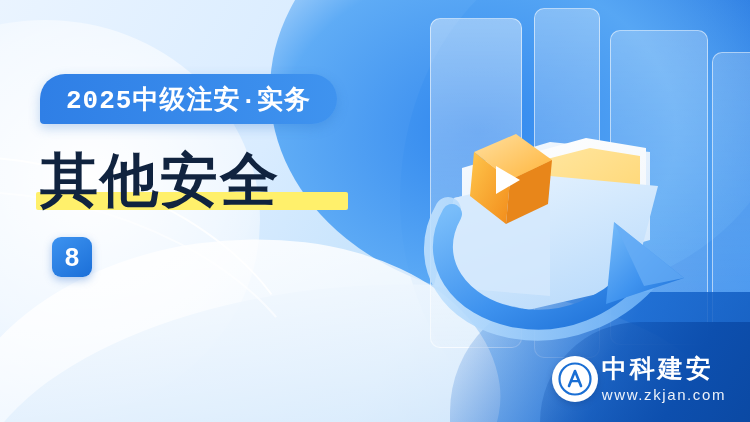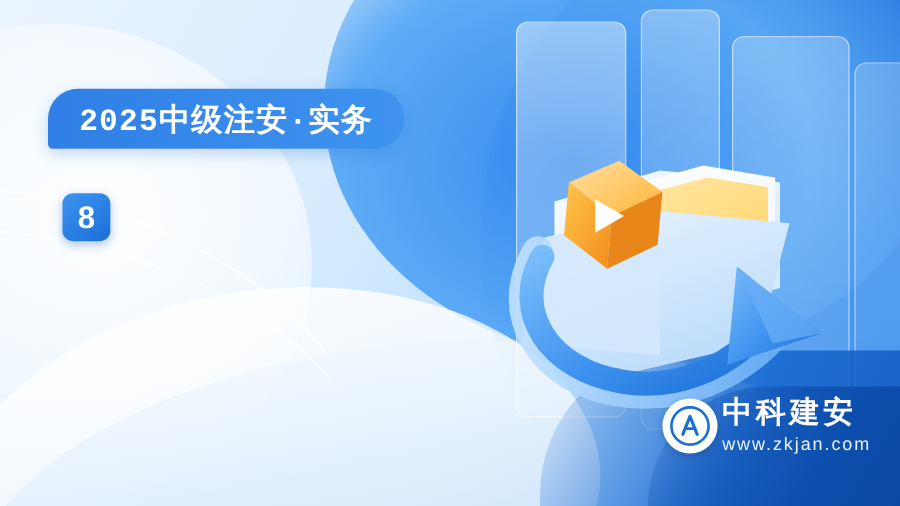--- a/index.html
+++ b/index.html
@@ -169,21 +169,21 @@
     position: relative;
     z-index: 3;
   }
 
   
   .illus { position: absolute; left: 400px; top: 90px; width: 330px; height: 270px; }
 
   
   .logo-wrap {
     position: absolute;
-    right: 24px; bottom: 44px;
+    right: 24px; bottom: 20px;
     display: flex;
     align-items: flex-start;
     gap: 4px;
   }
   .logo-mark {
     width: 46px; height: 46px;
     border-radius: 50%;
     background: #fff;
     display: flex; align-items: center; justify-content: center;
     box-shadow: 0 2px 6px rgba(0,40,100,.25);
@@ -286,20 +286,24 @@
         <path d="M110 90 L152 70 L148 114 L106 134 Z" fill="#e8861a"></path>
         <path d="M96 76 L120 90 L96 104 Z" fill="#ffffff"></path>
       </g>
     </svg>
   </div>
 
   <div class="tag">2025中级注安·实务</div>
 
   <div class="title-block">
     <div class="title-row">
+      <div class="hl"></div>
+      <span class="title-text">其他安全</span>
+    </div>
+    <div class="title-row">
       <span class="badge">8</span>
     </div>
   </div>
 
   <div class="logo-wrap">
     <div class="logo-mark">
       <svg width="34" height="34" viewBox="0 0 34 34" xmlns="http://www.w3.org/2000/svg">
         <circle cx="17" cy="17" r="15.5" fill="none" stroke="#1a6fd4" stroke-width="2.2"></circle>
         <path d="M11 24 L17 9 L23 24" fill="none" stroke="#1a6fd4" stroke-width="2.6" stroke-linecap="round" stroke-linejoin="round"></path>
         <path d="M13.2 19.2 L20.8 19.2" stroke="#1a6fd4" stroke-width="2.2" stroke-linecap="round"></path>

